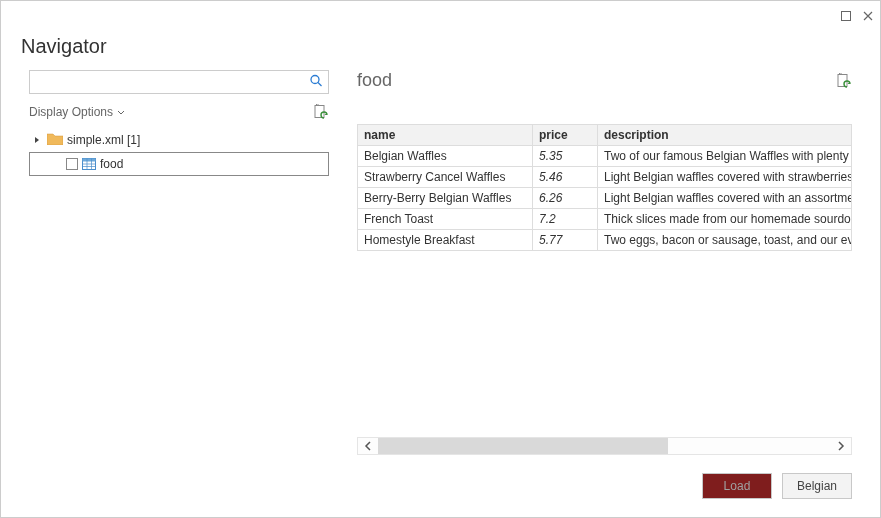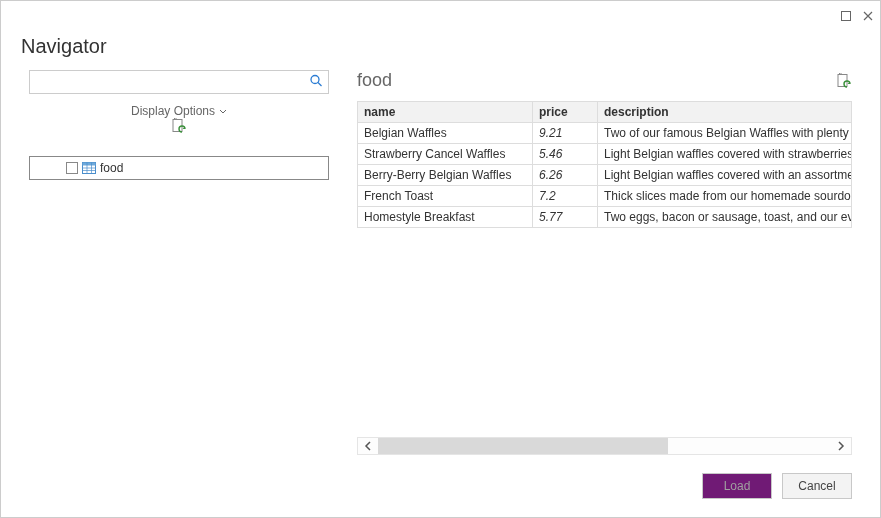--- a/index.html
+++ b/index.html
@@ -58,24 +58,22 @@
   .search-icon {
     position: absolute;
     right: 6px;
     top: 50%;
     transform: translateY(-50%);
     color: #0078d4;
   }
   .display-options-row {
     display: flex;
     justify-content: space-between;
-    align-items: center;
-    margin-bottom: 20px;
+    margin-bottom: 6px;
     padding: 2px 0;
-    flex-direction: column;
   }
   .display-options-btn {
     display: inline-flex;
     align-items: center;
     gap: 4px;
     color: #666;
     font-size: 12px;
     cursor: pointer;
   }
   .refresh-page-icon svg { display: block; }
@@ -120,20 +118,21 @@
   .preview-table-wrap {
     flex:1;
     min-height:0;
     display:flex;
     flex-direction:column;
   }
   .preview-table {
     width:100%;
     border-collapse:collapse;
     table-layout:fixed;
+    margin-top:23px;
   }
   .preview-table th, .preview-table td {
     border:1px solid #ddd;
     padding:3px 6px;
     font-size:12px;
     text-align:left;
     overflow:hidden;
     white-space:nowrap;
     text-overflow:clip;
     height:20px;
@@ -173,21 +172,21 @@
     padding:0 14px;
     border:1px solid #c8c8c8;
     background:#f3f3f3;
     font-family:inherit;
     font-size:12px;
     color:#444;
     cursor:pointer;
   }
   .btn.disabled {
     color:#a0a0a0;
-    background:#701a75;
+    background:#7f1d1d;
     cursor:default;
   }
 </style>
 </head>
 <body>
 
 <div class="titlebar">
   <span>
     <svg width="12" height="12" viewBox="0 0 12 12">
         <rect x="1.5" y="1.5" width="9" height="9" fill="none" stroke="#666" stroke-width="1"></rect>
@@ -226,20 +225,33 @@
         <svg width="16" height="16" viewBox="0 0 16 16">
           <rect x="2" y="1.5" width="9" height="12" fill="none" stroke="#888" stroke-width="1"></rect>
           <path d="M3.5 1.5 L3.5 0 L6 0" fill="none" stroke="#888" stroke-width="1"></path>
           <path d="M11 14 A3 3 0 1 1 14 11" fill="none" stroke="#3a8f3a" stroke-width="1.4"></path>
           <path d="M14 11 L14 8.5 L11.5 11" fill="#3a8f3a"></path>
         </svg>
       </span>
     </div>
 
     <div class="tree">
+      <div class="tree-row">
+        <span class="tree-expand">
+          <svg width="8" height="8" viewBox="0 0 8 8">
+              <path d="M1 1 L5 4 L1 7 Z" fill="#444"></path>
+            </svg>
+        </span>
+        <span class="folder-icon">
+          <svg width="16" height="12" viewBox="0 0 16 12">
+              <path d="M0 1 L6 1 L8 3 L16 3 L16 12 L0 12 Z" fill="#f0b95b" stroke="#d4943a" stroke-width="0.5"></path>
+            </svg>
+        </span>
+        <span>simple.xml [1]</span>
+      </div>
       <div class="tree-row selected">
         <span class="tree-indent"></span>
         <span class="tree-expand"></span>
         <span class="checkbox"></span>
         <span class="table-icon">
           <svg width="14" height="12" viewBox="0 0 14 12">
             <rect x="0.5" y="0.5" width="13" height="11" fill="#fff" stroke="#4a8ecc"></rect>
             <rect x="0.5" y="0.5" width="13" height="3" fill="#6fa9da"></rect>
             <line x1="0.5" y1="6" x2="13.5" y2="6" stroke="#4a8ecc" stroke-width="0.7"></line>
             <line x1="0.5" y1="8.5" x2="13.5" y2="8.5" stroke="#4a8ecc" stroke-width="0.7"></line>
@@ -274,21 +286,21 @@
         <thead>
           <tr>
             <th>name</th>
             <th>price</th>
             <th>description</th>
           </tr>
         </thead>
         <tbody>
           <tr>
             <td>Belgian Waffles</td>
-            <td class="col-price">9.21</td>
+            <td class="col-price">5.35</td>
             <td>Two of our famous Belgian Waffles with plenty of real maple syrup</td>
           </tr>
           <tr>
             <td>Strawberry Cancel Waffles</td>
             <td class="col-price">5.46</td>
             <td>Light Belgian waffles covered with strawberries and whipped cream</td>
           </tr>
           <tr>
             <td>Berry-Berry Belgian Waffles</td>
             <td class="col-price">6.26</td>
@@ -321,14 +333,14 @@
               <path d="M2 1 L6 5 L2 9" fill="none" stroke="#555" stroke-width="1.5"></path>
             </svg>
         </span>
       </div>
     </div>
   </div>
 </div>
 
 <div class="footer">
   <button class="btn disabled">Load</button>
-  <button class="btn">Cancel</button>
+  <button class="btn">Belgian</button>
 </div>
 
 </body></html>

